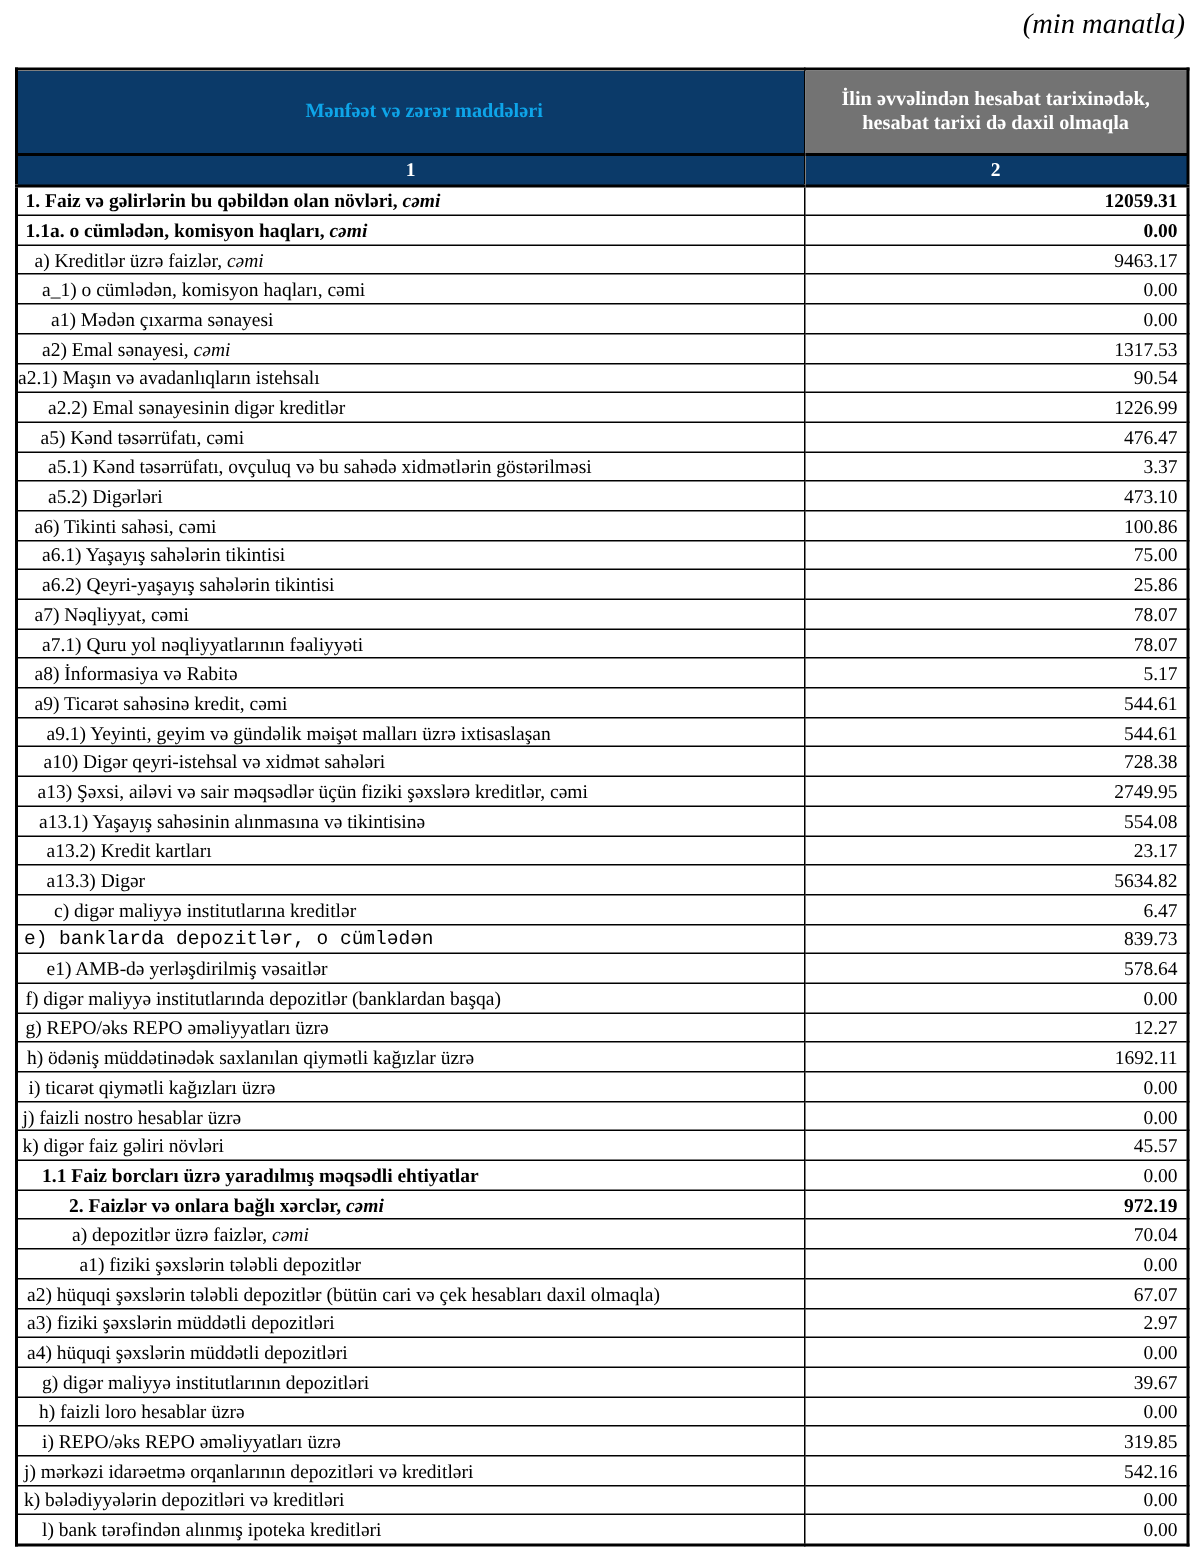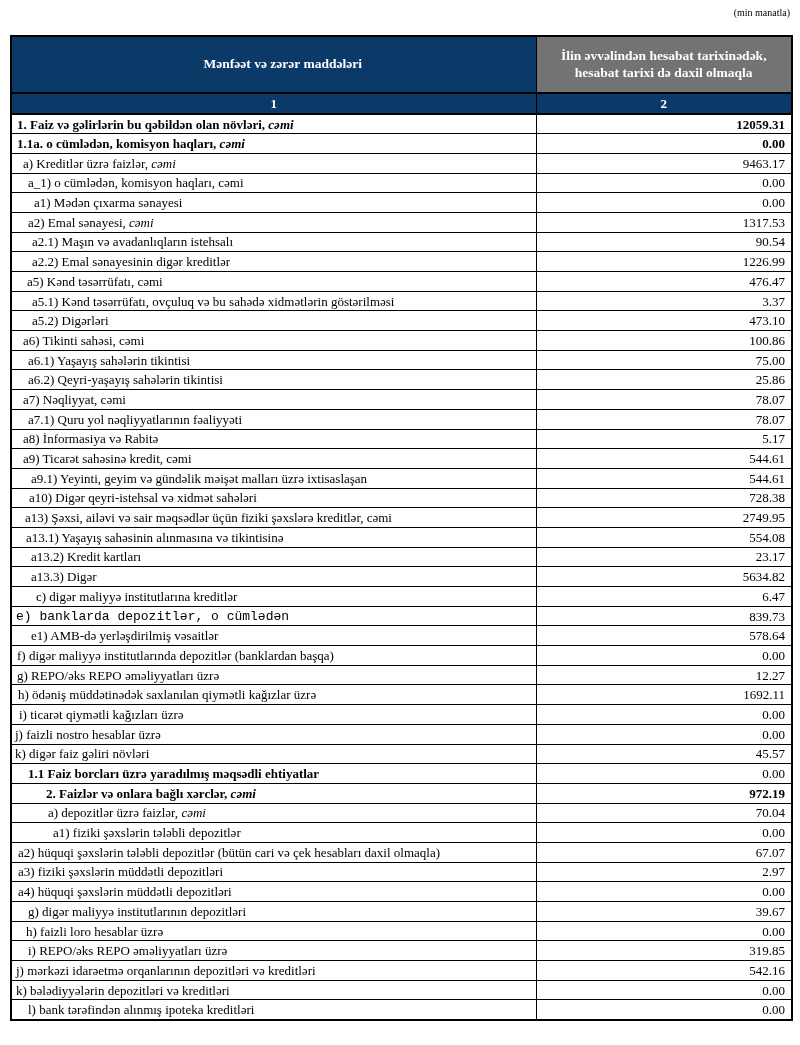--- a/index.html
+++ b/index.html
@@ -4,21 +4,22 @@
 <style>
   html, body { margin: 0; padding: 0; background: #ffffff; }
   body {
     width: 800px; height: 1045px;
     font-family: "Liberation Serif", serif;
     color: #000;
     overflow: hidden;
   }
   .unit-note {
     text-align: right;
-    font-size: 10px;
+    font-style: italic;
+    font-size: 19px;
     padding: 7px 10px 0 0;
     line-height: 1.1;
   }
   table.pl {
     border-collapse: collapse;
     table-layout: fixed;
     width: 781px;
     margin: 17px 0 0 10px;
     border: 2px solid #000;
   }
@@ -55,21 +56,21 @@
 
 <div class="unit-note">(min manatla)</div>
 
 <table class="pl">
   <colgroup>
       <col class="c1">
       <col class="c2">
     </colgroup>
   <thead>
     <tr class="hdr">
-      <th style="background: rgb(11, 58, 105); color: #ffffff; padding-left: 24px;">Mənfəət və zərər maddələri</th>
+      <th style="background: rgb(11, 58, 105); color: #0ea5e9; padding-left: 24px;">Mənfəət və zərər maddələri</th>
       <th style="background: #737373; color: rgb(255, 255, 255);">İlin əvvəlindən hesabat tarixinədək, hesabat tarixi də daxil olmaqla</th>
     </tr>
     <tr class="idx">
       <th style="background: rgb(11, 58, 105); color: rgb(255, 255, 255);">1</th>
       <th style="background: rgb(11, 58, 105); color: rgb(255, 255, 255);">2</th>
     </tr>
   </thead>
   <tbody id="rows">
       <tr>
         <td class="label b" style="padding-left: 5px;">1. Faiz və gəlirlərin bu qəbildən olan növləri, <i>cəmi</i></td>
@@ -89,21 +90,21 @@
       </tr>
       <tr>
         <td class="label" style="padding-left: 22px;">a1) Mədən çıxarma sənayesi</td>
         <td class="value">0.00</td>
       </tr>
       <tr>
         <td class="label" style="padding-left: 16px;">a2) Emal sənayesi, <i>cəmi</i></td>
         <td class="value">1317.53</td>
       </tr>
       <tr>
-        <td class="label" style="padding-left: 20px;">a2.1) Maşın və avadanlıqların istehsalı</td>
+        <td class="label" style="">a2.1) Maşın və avadanlıqların istehsalı</td>
         <td class="value">90.54</td>
       </tr>
       <tr>
         <td class="label" style="padding-left: 20px;">a2.2) Emal sənayesinin digər kreditlər</td>
         <td class="value">1226.99</td>
       </tr>
       <tr>
         <td class="label" style="padding-left: 15px;">a5) Kənd təsərrüfatı, cəmi</td>
         <td class="value">476.47</td>
       </tr>

